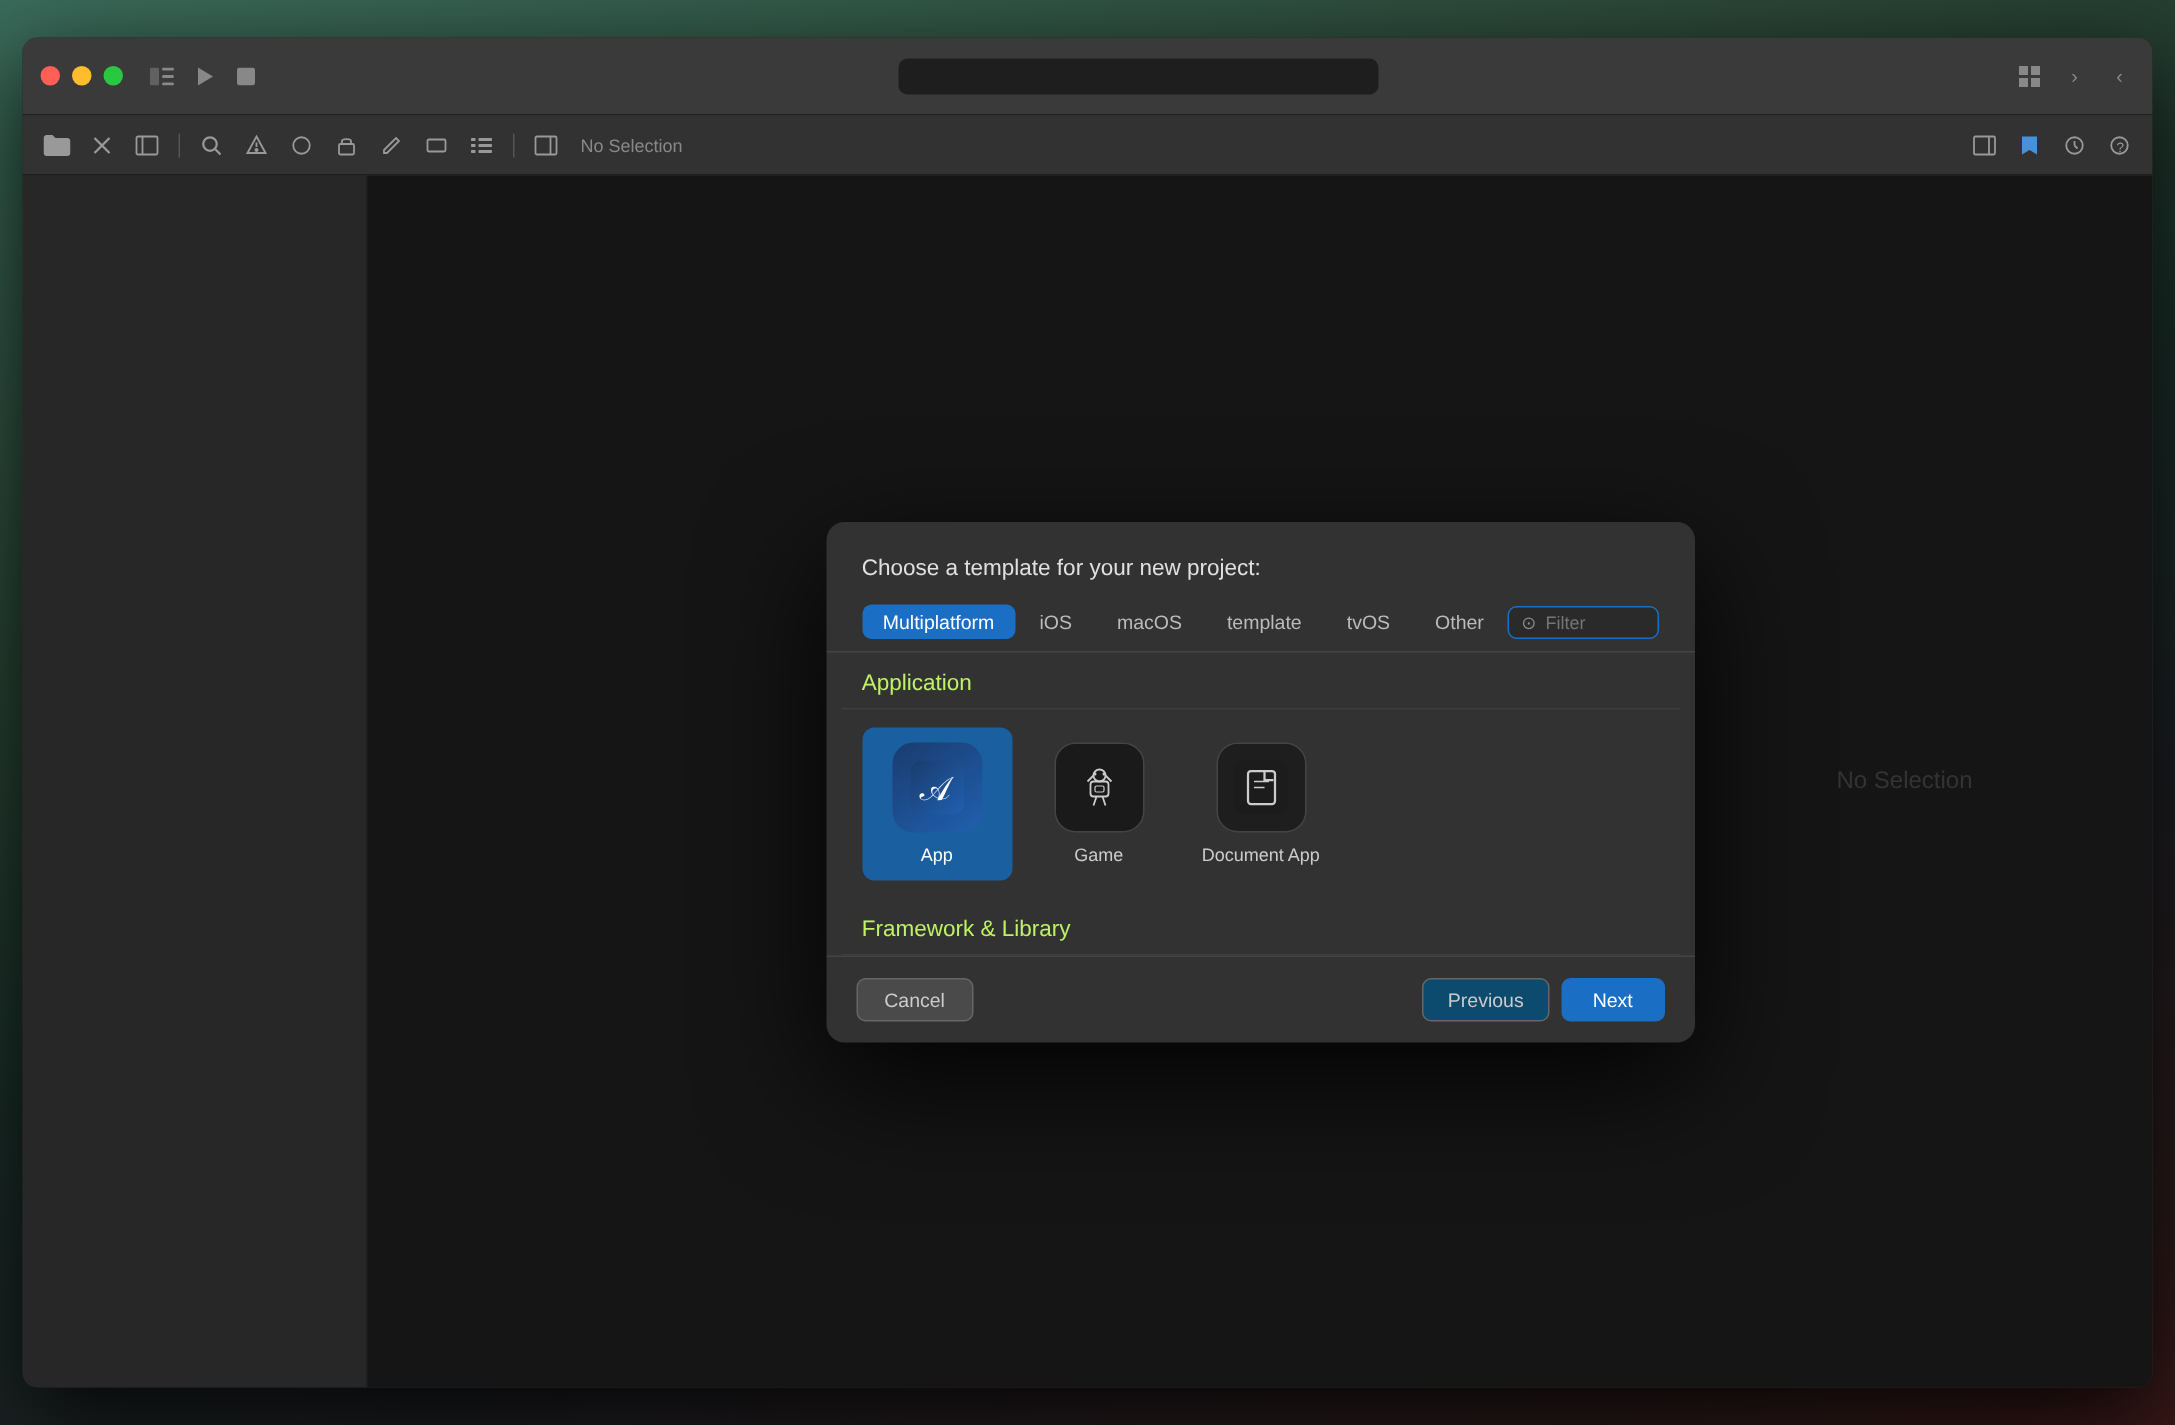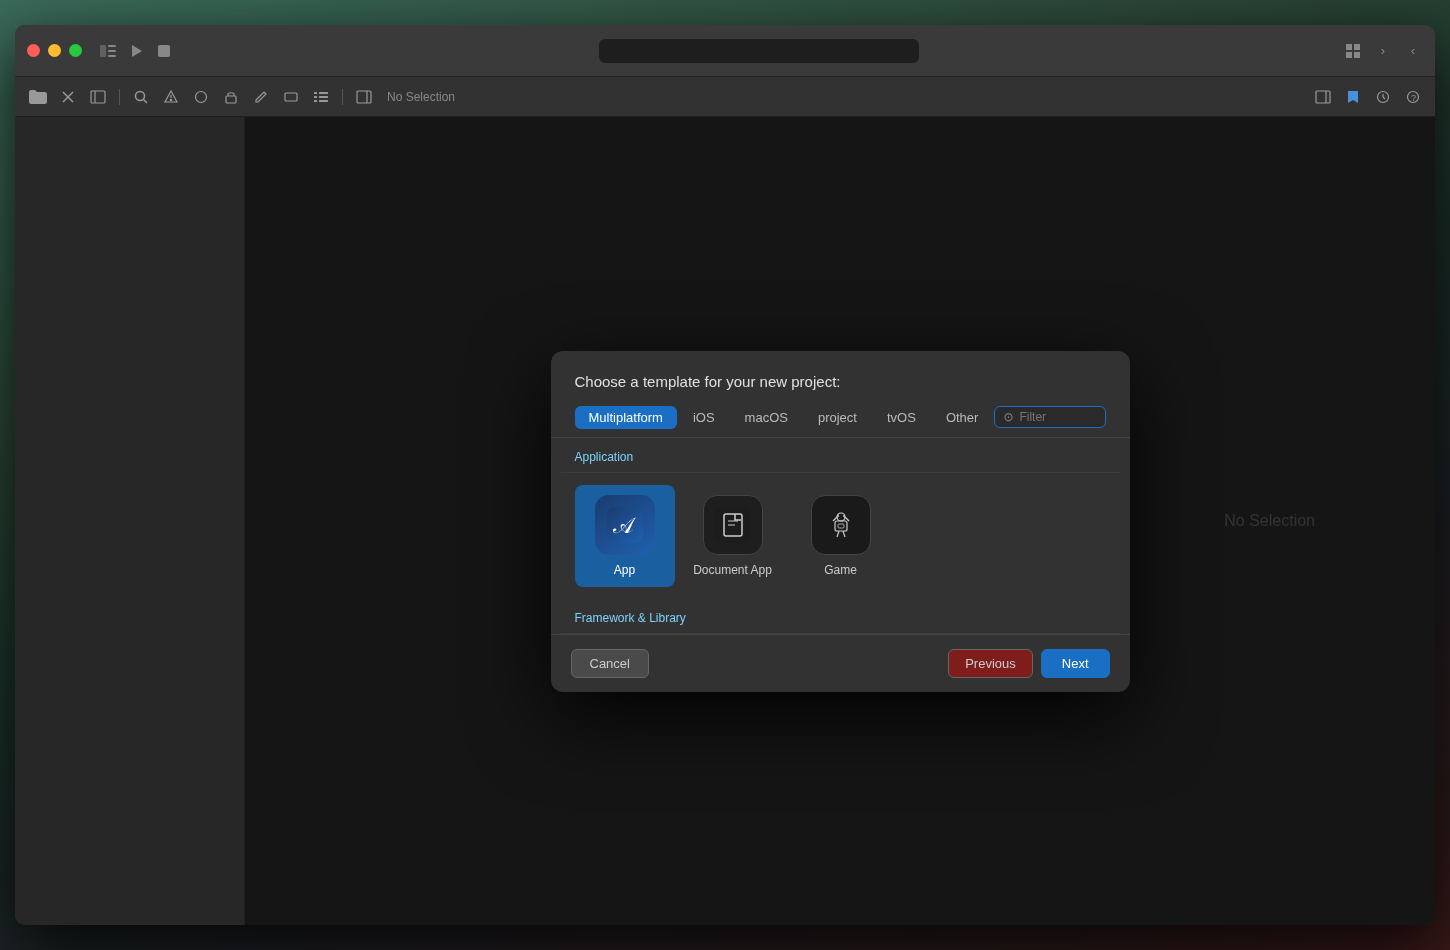--- a/index.html
+++ b/index.html
@@ -215,21 +215,21 @@
 
     .modal-title {
       font-size: 15px;
       color: #e0e0e0;
       font-weight: 500;
     }
 
     
     .modal-tabs {
       display: flex;
-      align-items: flex-start;
+      align-items: flex-end;
       padding: 0 24px 8px;
       gap: 2px;
       border-bottom: 1px solid #444;
     }
 
     .tab-item {
       padding: 4px 14px;
       border-radius: 6px;
       font-size: 13px;
       color: #bbb;
@@ -268,22 +268,22 @@
     }
 
     
     .modal-body {
       flex: 1;
       padding: 0 10px;
       overflow-y: auto;
     }
 
     .section-header {
-      font-size: 12px;
-      color: #7dd3fc;
+      font-size: 15px;
+      color: #bef264;
       font-weight: 500;
       padding: 12px 14px 8px;
       border-bottom: 1px solid #3e3e3e;
     }
 
     .template-grid {
       display: flex;
       flex-wrap: wrap;
       padding: 12px 14px;
       gap: 8px;
@@ -357,21 +357,21 @@
       background: #4a4a4a;
       border: 1px solid #666;
       border-radius: 6px;
       color: #ccc;
       font-size: 13px;
       cursor: pointer;
     }
 
     .btn-previous {
       padding: 6px 16px;
-      background: #7f1d1d;
+      background: #0c4a6e;
       border: 1px solid #666;
       border-radius: 6px;
       color: #ccc;
       font-size: 13px;
       cursor: pointer;
       margin-left: auto;
     }
 
     .btn-next {
       padding: 6px 20px;
@@ -547,21 +547,21 @@
         <div class="modal">
 
           <div class="modal-header">
             <div class="modal-title">Choose a template for your new project:</div>
           </div>
 
           <div class="modal-tabs">
             <div class="tab-item active">Multiplatform</div>
             <div class="tab-item">iOS</div>
             <div class="tab-item">macOS</div>
-            <div class="tab-item">project</div>
+            <div class="tab-item">template</div>
             <div class="tab-item">tvOS</div>
             <div class="tab-item">Other</div>
             <div class="filter-input-wrap">
               <span class="filter-icon">⊙</span>
               <input class="filter-input" type="text" placeholder="Filter" style="">
             </div>
           </div>
 
           <div class="modal-body">
 
@@ -578,50 +578,50 @@
                         <stop offset="100%" stop-color="#2060b0"></stop>
                       </linearGradient>
                     </defs>
                     <text x="6" y="26" font-size="22" fill="white">𝒜</text>
                   </svg>
                 </div>
                 <div class="template-name">App</div>
               </div>
 
               <div class="template-item">
-                <div class="template-icon template-icon-doc">
-                  <svg width="36" height="36" viewBox="0 0 36 36">
-                    <rect width="36" height="36" rx="8" fill="#1c1c1c"></rect>
-                    <rect x="9" y="7" width="18" height="22" rx="2" fill="none" stroke="#ccc" stroke-width="1.5"></rect>
-                    <line x1="13" y1="14" x2="23" y2="14" stroke="#ccc" stroke-width="1"></line>
-                    <line x1="13" y1="18" x2="20" y2="18" stroke="#ccc" stroke-width="1"></line>
-                    <path d="M20 7V13H26" fill="none" stroke="#ccc" stroke-width="1.5"></path>
-                  </svg>
-                </div>
-                <div class="template-name">Document App</div>
-              </div>
-
-              <div class="template-item">
                 <div class="template-icon template-icon-game">
                   <svg width="36" height="36" viewBox="0 0 36 36">
                     <rect width="36" height="36" rx="8" fill="#1a1a1a"></rect>
 
                     <circle cx="18" cy="10" r="4" fill="none" stroke="#ccc" stroke-width="1.2"></circle>
                     <line x1="14" y1="10" x2="10" y2="14" stroke="#ccc" stroke-width="1.2"></line>
                     <line x1="22" y1="10" x2="26" y2="14" stroke="#ccc" stroke-width="1.2"></line>
                     <rect x="12" y="14" width="12" height="10" rx="2" fill="none" stroke="#ccc" stroke-width="1.2"></rect>
                     <line x1="16" y1="24" x2="14" y2="30" stroke="#ccc" stroke-width="1.2"></line>
                     <line x1="20" y1="24" x2="22" y2="30" stroke="#ccc" stroke-width="1.2"></line>
                     <circle cx="15" cy="9" r="1" fill="#ccc"></circle>
                     <circle cx="21" cy="9" r="1" fill="#ccc"></circle>
                     <rect x="15" y="17" width="6" height="4" rx="1" fill="none" stroke="#ccc" stroke-width="0.8"></rect>
                   </svg>
                 </div>
                 <div class="template-name">Game</div>
               </div>
+
+              <div class="template-item">
+                <div class="template-icon template-icon-doc">
+                  <svg width="36" height="36" viewBox="0 0 36 36">
+                    <rect width="36" height="36" rx="8" fill="#1c1c1c"></rect>
+                    <rect x="9" y="7" width="18" height="22" rx="2" fill="none" stroke="#ccc" stroke-width="1.5"></rect>
+                    <line x1="13" y1="14" x2="23" y2="14" stroke="#ccc" stroke-width="1"></line>
+                    <line x1="13" y1="18" x2="20" y2="18" stroke="#ccc" stroke-width="1"></line>
+                    <path d="M20 7V13H26" fill="none" stroke="#ccc" stroke-width="1.5"></path>
+                  </svg>
+                </div>
+                <div class="template-name">Document App</div>
+              </div>
             </div>
 
             <div class="section-header">Framework &amp; Library</div>
           </div>
 
           <div class="modal-footer">
             <button class="btn-cancel">Cancel</button>
             <button class="btn-previous">Previous</button>
             <button class="btn-next">Next</button>
           </div>

